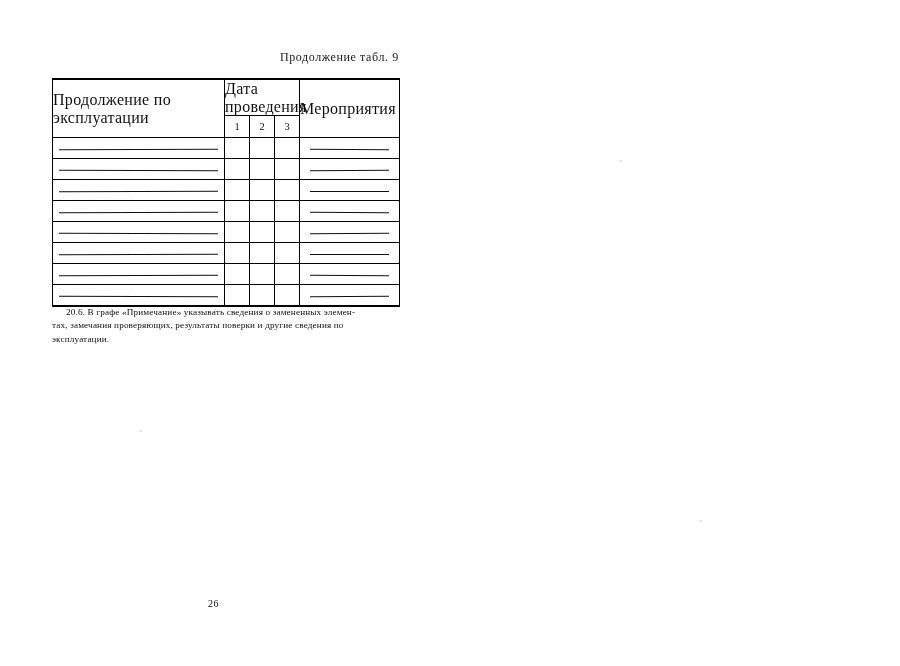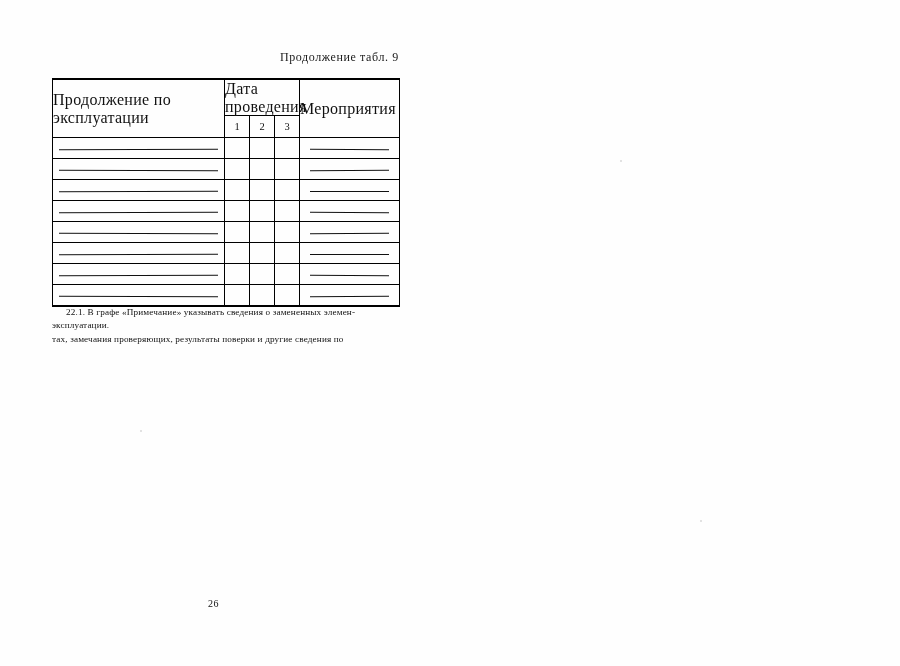--- a/index.html
+++ b/index.html
@@ -253,23 +253,23 @@
           <td class="empty-cell"></td>
           <td>
               <span class="dash short wobble1"></span>
             </td>
         </tr>
       </tbody>
     </table>
   </div>
 
   <div class="note-par">
-    <div class="indent">22.1. В графе «Примечание» указывать сведения о замененных элемен-</div>
+    <div class="indent">20.6. В графе «Примечание» указывать сведения о замененных элемен-</div>
+    <div>тах, замечания проверяющих, результаты поверки и другие сведения   по</div>
     <div>эксплуатации.</div>
-    <div>тах, замечания проверяющих, результаты поверки и другие сведения   по</div>
   </div>
 
   <div class="page-number">26</div>
 
   <div class="speck" style="left:620px; top:160px;"></div>
   <div class="speck" style="left:140px; top:430px;"></div>
   <div class="speck" style="left:700px; top:520px;"></div>
 
 </div>
 

